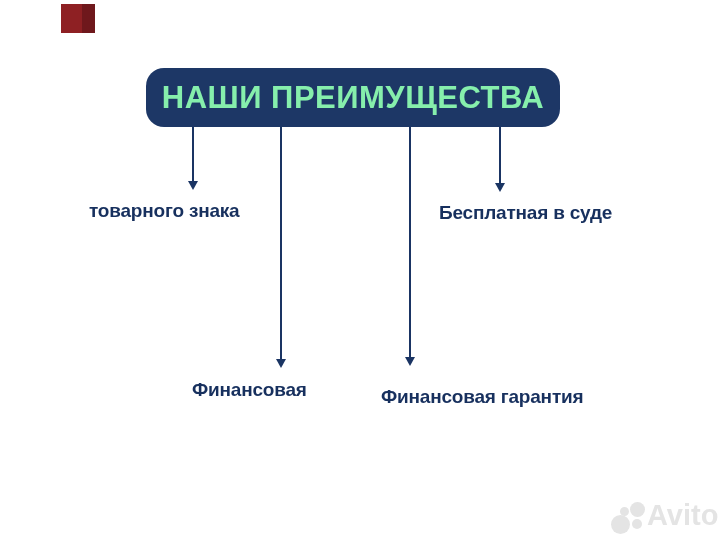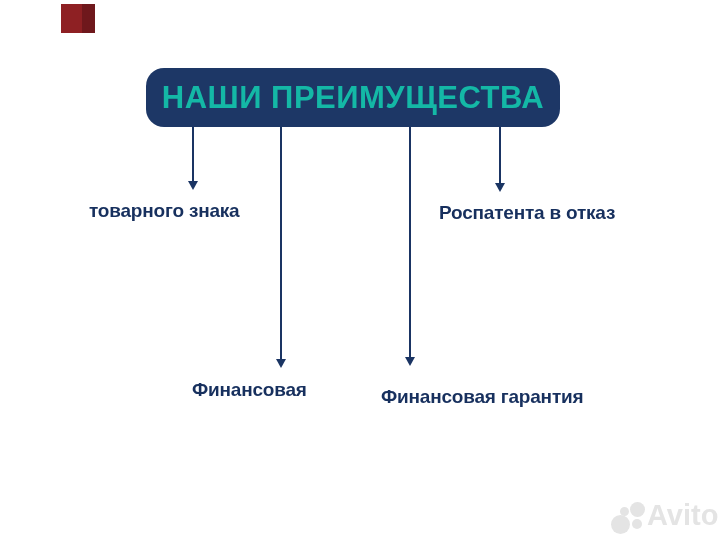--- a/index.html
+++ b/index.html
@@ -28,21 +28,21 @@
     background:linear-gradient(90deg, var(--red) 0%, var(--red) 62%, #6f181c 62%, #6f181c 100%);
   }
   .title-box{
     position:absolute;
     left:146px;top:68px;width:414px;height:59px;
     background:var(--navy);
     border-radius:18px;
     display:flex;align-items:center;justify-content:center;
   }
   .title-box .title-text{
-    color:#14b8a6;
+    color:#86efac;
     font-size:31px;
     font-weight:bold;
     letter-spacing:0.5px;
     white-space:nowrap;
   }
   .arrow{position:absolute;}
   .arrow .shaft{
     position:absolute;left:-1px;top:0;
     width:2px;background:var(--arrow);
   }
@@ -125,21 +125,21 @@
 
   <div class="adv adv-2">
     <span>Финансовая</span>
   </div>
 
   <div class="adv adv-3">
     <span>Финансовая гарантия</span>
   </div>
 
   <div class="adv adv-4">
-    <span>Роспатента в отказ</span>
+    <span>Бесплатная в суде</span>
   </div>
 
   <div class="watermark">
     <div class="wm-dot d1"></div>
     <div class="wm-dot d2"></div>
     <div class="wm-dot d3"></div>
     <div class="wm-dot d4"></div>
     <span class="wm-text">Avito</span>
   </div>
 

